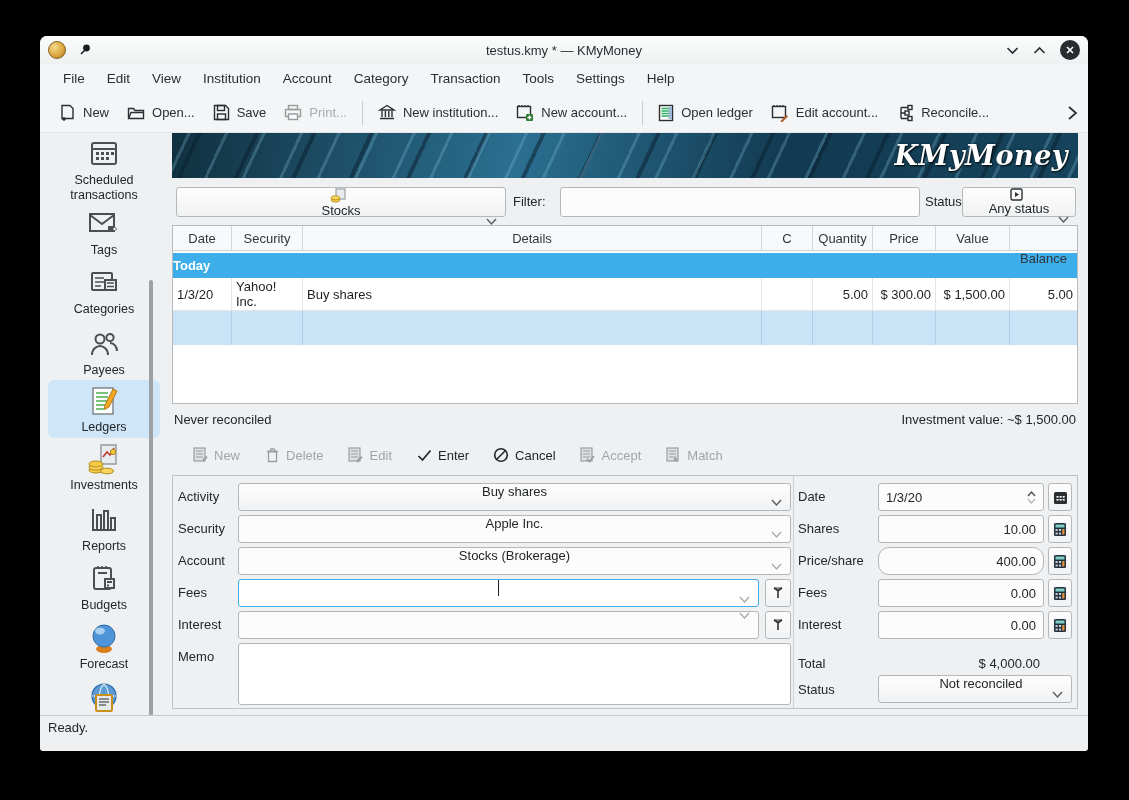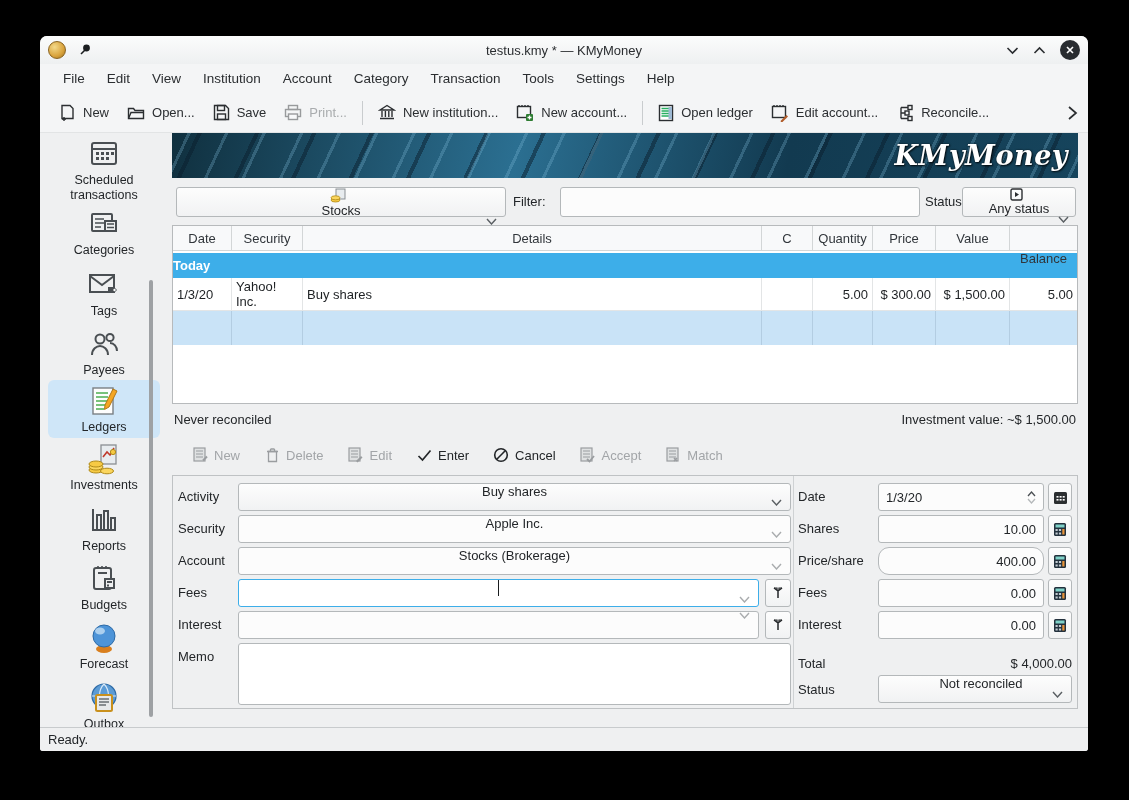--- a/index.html
+++ b/index.html
@@ -117,21 +117,21 @@
     border-radius:3px; background:linear-gradient(#fdfdfd,#f1f2f3);
     display:flex; align-items:center; justify-content:center; }
   .sq-btn { width:24px; }
   .memo { position:absolute; left:65px; top:167px; width:553px; height:62px;
     background:#fff; border:1px solid #b4b8ba; border-radius:3px; }
   .caret { width:1px; height:16px; background:#1a1d1f; }
   .spin { margin-left:auto; display:flex; flex-direction:column; align-items:center;
     gap:1px; padding-left:6px; }
 
   
-  .statusbar { position:absolute; left:0; bottom:0; width:100%; height:24px;
+  .statusbar { position:absolute; left:0; bottom:12px; width:100%; height:24px;
     background:#eff0f1; border-top:1px solid #c8cbcd; display:flex; align-items:center; }
   .statusbar .txt { font-size:13px; color:#232629; margin-left:8px; }
 
   svg { display:block; }
 </style>
 </head>
 <body>
 
 <div class="window">
 
@@ -292,41 +292,41 @@
                 <rect x="17" y="12" width="3" height="3"></rect>
                 <rect x="22" y="12" width="3" height="3"></rect>
                 <rect x="7" y="17" width="3" height="3"></rect>
                 <rect x="12" y="17" width="3" height="3"></rect>
                 <rect x="17" y="17" width="3" height="3"></rect>
               </g>
             </svg>
           </span>
         <span class="lbl">Scheduled transactions</span>
       </div>
+      <div class="side-item" style="height:59px">
+        <span class="icn">
+            <svg width="32" height="26" viewBox="0 0 32 26">
+              <rect x="2" y="3" width="24" height="17" fill="none" stroke="#4a4f53" stroke-width="2"></rect>
+              <path d="M2 4 L14 13 L26 4" fill="none" stroke="#4a4f53" stroke-width="2"></path>
+              <path d="M20 15 l6 0 3 3 -3 3 -6 0 z" fill="#4a4f53"></path>
+              <circle cx="26.5" cy="18" r="1.2" fill="#fff"></circle>
+            </svg>
+          </span>
+        <span class="lbl">Tags</span>
+      </div>
       <div class="side-item" style="height:61px">
         <span class="icn">
             <svg width="30" height="26" viewBox="0 0 30 26">
               <rect x="3" y="3" width="20" height="17" rx="1" fill="none" stroke="#4a4f53" stroke-width="2"></rect>
               <path d="M6 8 h9 M6 12 h9 M6 16 h6" stroke="#4a4f53" stroke-width="1.6"></path>
               <rect x="16" y="10" width="11" height="10" fill="#eff0f1" stroke="#4a4f53" stroke-width="2"></rect>
               <path d="M18 13 h7 M18 16.5 h7" stroke="#4a4f53" stroke-width="1.4"></path>
             </svg>
           </span>
         <span class="lbl">Categories</span>
-      </div>
-      <div class="side-item" style="height:59px">
-        <span class="icn">
-            <svg width="32" height="26" viewBox="0 0 32 26">
-              <rect x="2" y="3" width="24" height="17" fill="none" stroke="#4a4f53" stroke-width="2"></rect>
-              <path d="M2 4 L14 13 L26 4" fill="none" stroke="#4a4f53" stroke-width="2"></path>
-              <path d="M20 15 l6 0 3 3 -3 3 -6 0 z" fill="#4a4f53"></path>
-              <circle cx="26.5" cy="18" r="1.2" fill="#fff"></circle>
-            </svg>
-          </span>
-        <span class="lbl">Tags</span>
       </div>
       <div class="side-item" style="height:57px">
         <span class="icn">
             <svg width="32" height="26" viewBox="0 0 32 26">
               <circle cx="12" cy="8" r="4.5" fill="none" stroke="#4a4f53" stroke-width="2"></circle>
               <path d="M4 24 c0-6 4.5-9 8-9 s8 3 8 9" fill="none" stroke="#4a4f53" stroke-width="2"></path>
               <circle cx="22" cy="6.5" r="3.6" fill="none" stroke="#4a4f53" stroke-width="2"></circle>
               <path d="M22 12 c4 0 7 3.5 7 8" fill="none" stroke="#4a4f53" stroke-width="2"></path>
             </svg>
           </span>
@@ -720,21 +720,21 @@
               <g fill="#c3ccd3">
                 <rect x="2.5" y="7" width="2.2" height="2"></rect>
                 <rect x="5.9" y="7" width="2.2" height="2"></rect>
                 <rect x="2.5" y="10.5" width="2.2" height="2"></rect>
                 <rect x="5.9" y="10.5" width="2.2" height="2"></rect>
               </g>
               <rect x="9.3" y="7" width="2.2" height="5.5" fill="#e8943a"></rect>
             </svg>
         </div>
 
-        <span class="fl-label" style="left:705px; top:180px; width:194px; text-align:right;">$ 4,000.00</span>
+        <span class="fl-label" style="left:673px; top:180px; width:194px; text-align:right;">$ 4,000.00</span>
 
         <div class="combo" style="position:absolute; left:705px; top:199px; width:194px; height:28px;padding-left:20px;">
           <span>Not reconciled</span>
           <span class="chev">
               <svg width="11" height="7" viewBox="0 0 11 7">
                 <polyline points="1,1 5.5,6 10,1" fill="none" stroke="#5a5f63" stroke-width="1.4"></polyline>
               </svg>
             </span>
         </div>
       </div>

